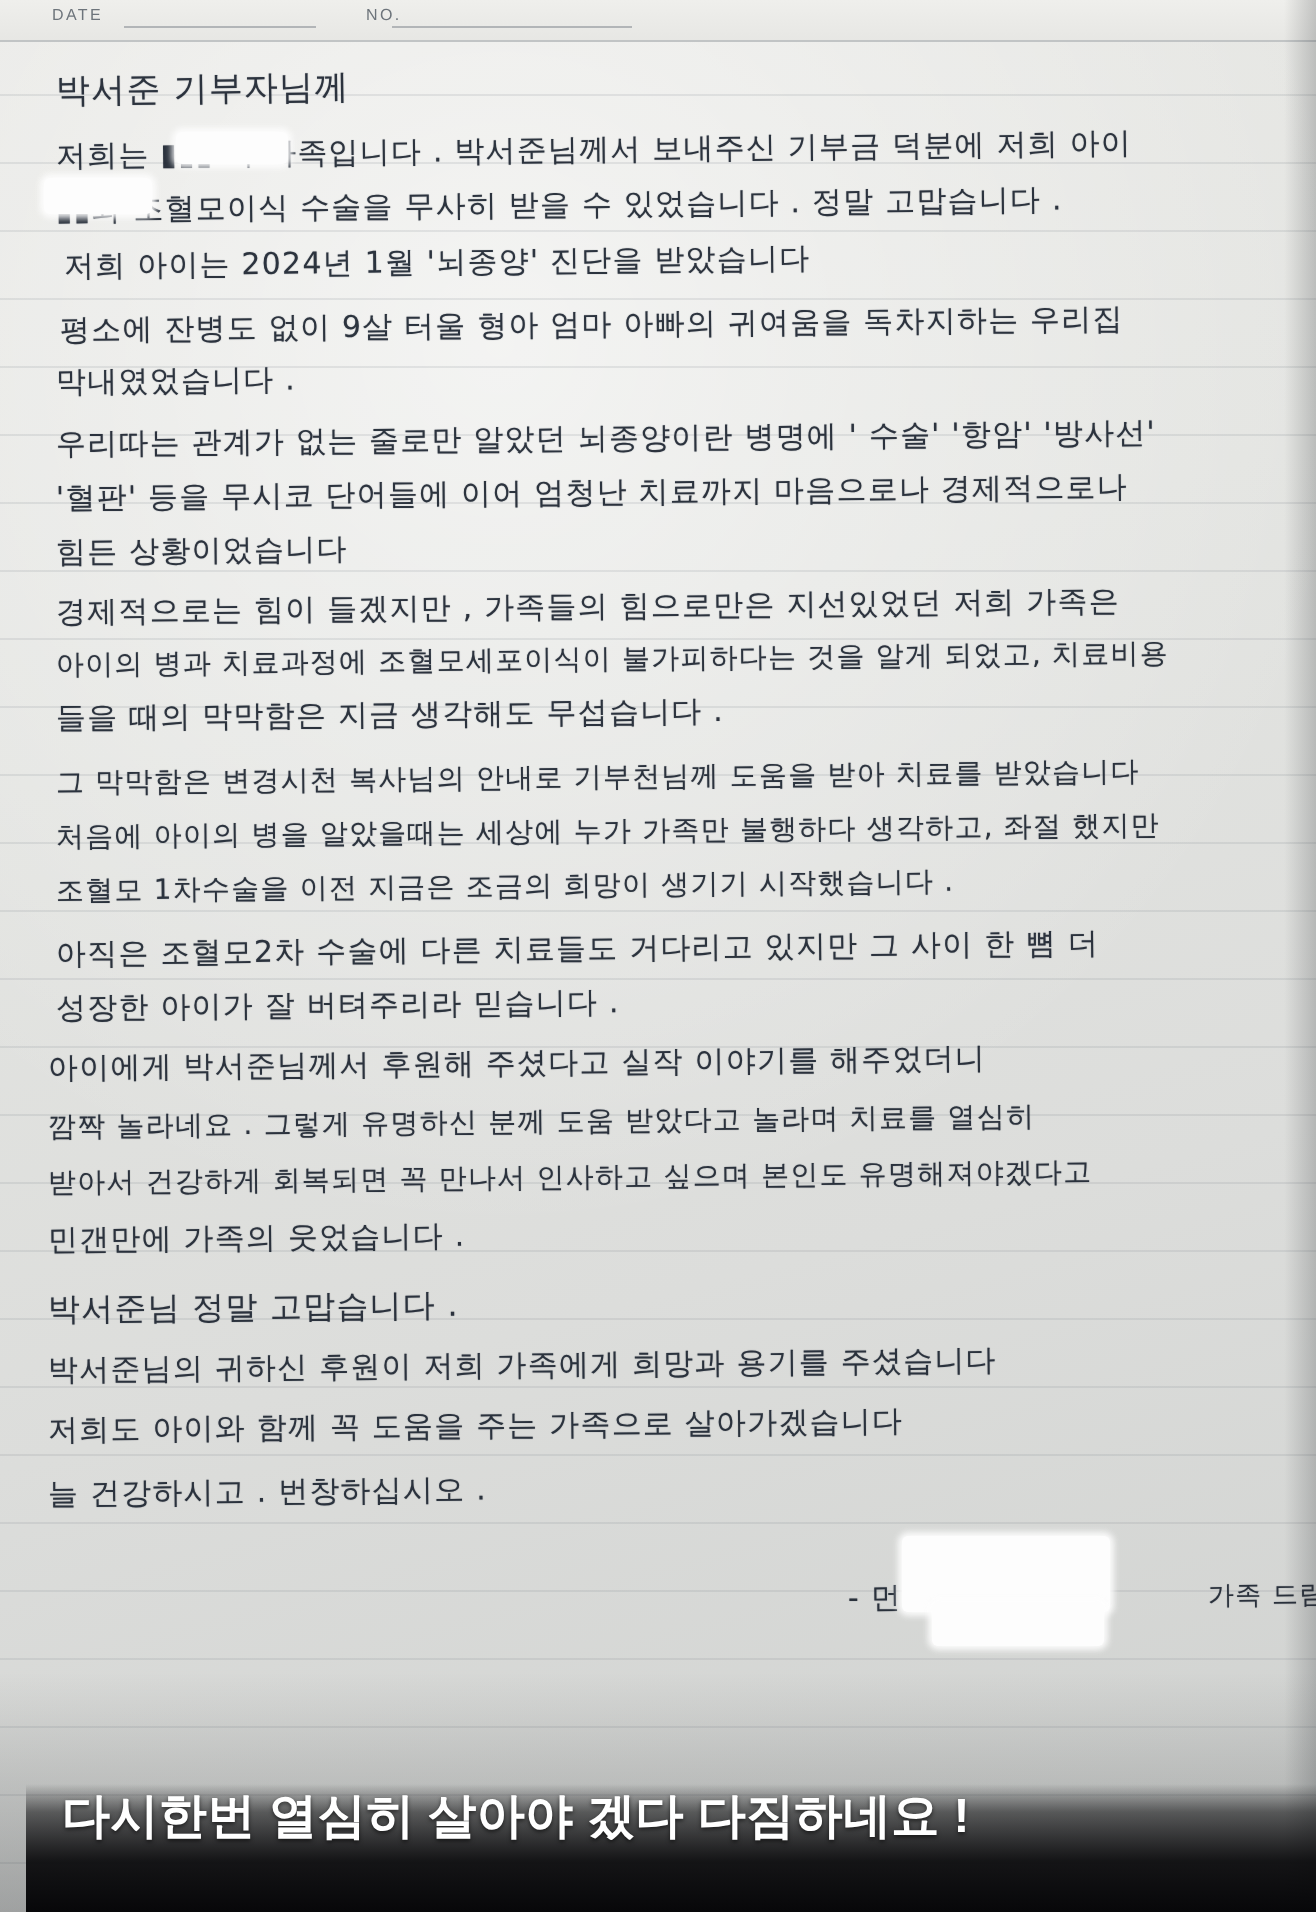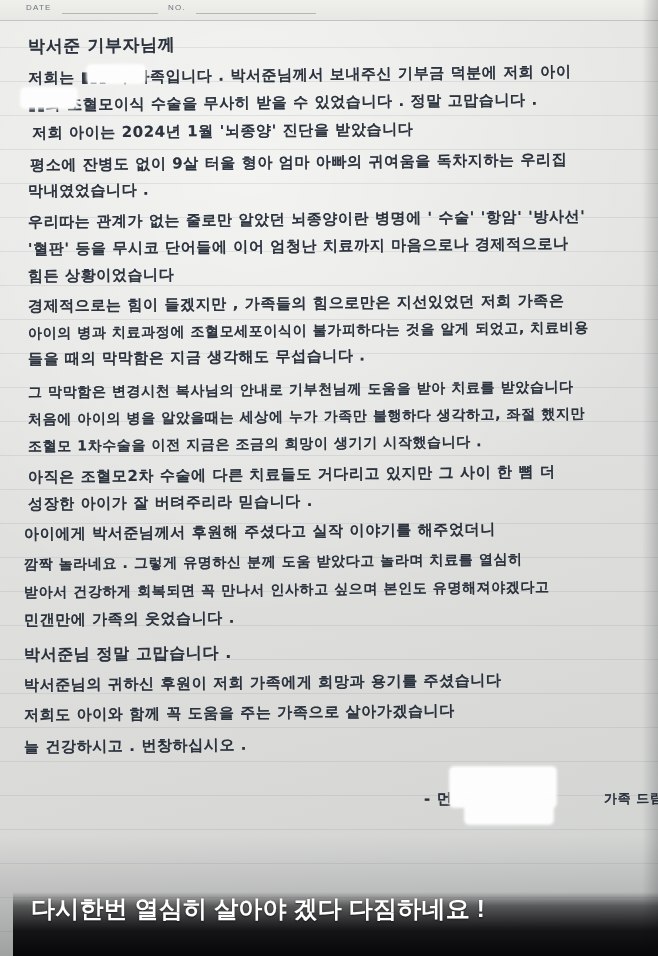--- a/index.html
+++ b/index.html
@@ -57,21 +57,21 @@
   }
   #pad-header .lbl {
     position: absolute;
     top: 3px;
     font-size: 8px;
     letter-spacing: 1.2px;
     color: #6d747b;
     font-family: "Liberation Sans", sans-serif;
   }
   #pad-header .date-lbl { left: 26px; }
-  #pad-header .no-lbl { left: 168px; }
+  #pad-header .no-lbl { left: 183px; }
   #pad-header .date-rule {
     position: absolute;
     left: 62px; top: 13px; width: 96px;
     border-bottom: 1px solid rgba(110,118,126,0.45);
   }
   #pad-header .no-rule {
     position: absolute;
     left: 196px; top: 13px; width: 120px;
     border-bottom: 1px solid rgba(110,118,126,0.45);
   }
@@ -84,21 +84,21 @@
   }
   #paper-edge-b {
     position: absolute;
     left: 0; bottom: 0; height: 120px; width: 100%;
     background: linear-gradient(to bottom, rgba(0,0,0,0) 0%, rgba(35,38,42,0.30) 100%);
   }
 
   
   #handwriting {
     position: absolute;
-    left: 0; top: 0; width: 100%; height: 100%; font-weight: bold;
+    left: 0; top: 0; width: 100%; height: 100%;
   }
   .hw {
     position: absolute;
     color: #1c2430;
     font-family: "DejaVu Sans", sans-serif;
     font-size: 15px;
     line-height: 1.05;
     letter-spacing: 0.6px;
     white-space: nowrap;
     transform-origin: left center;

